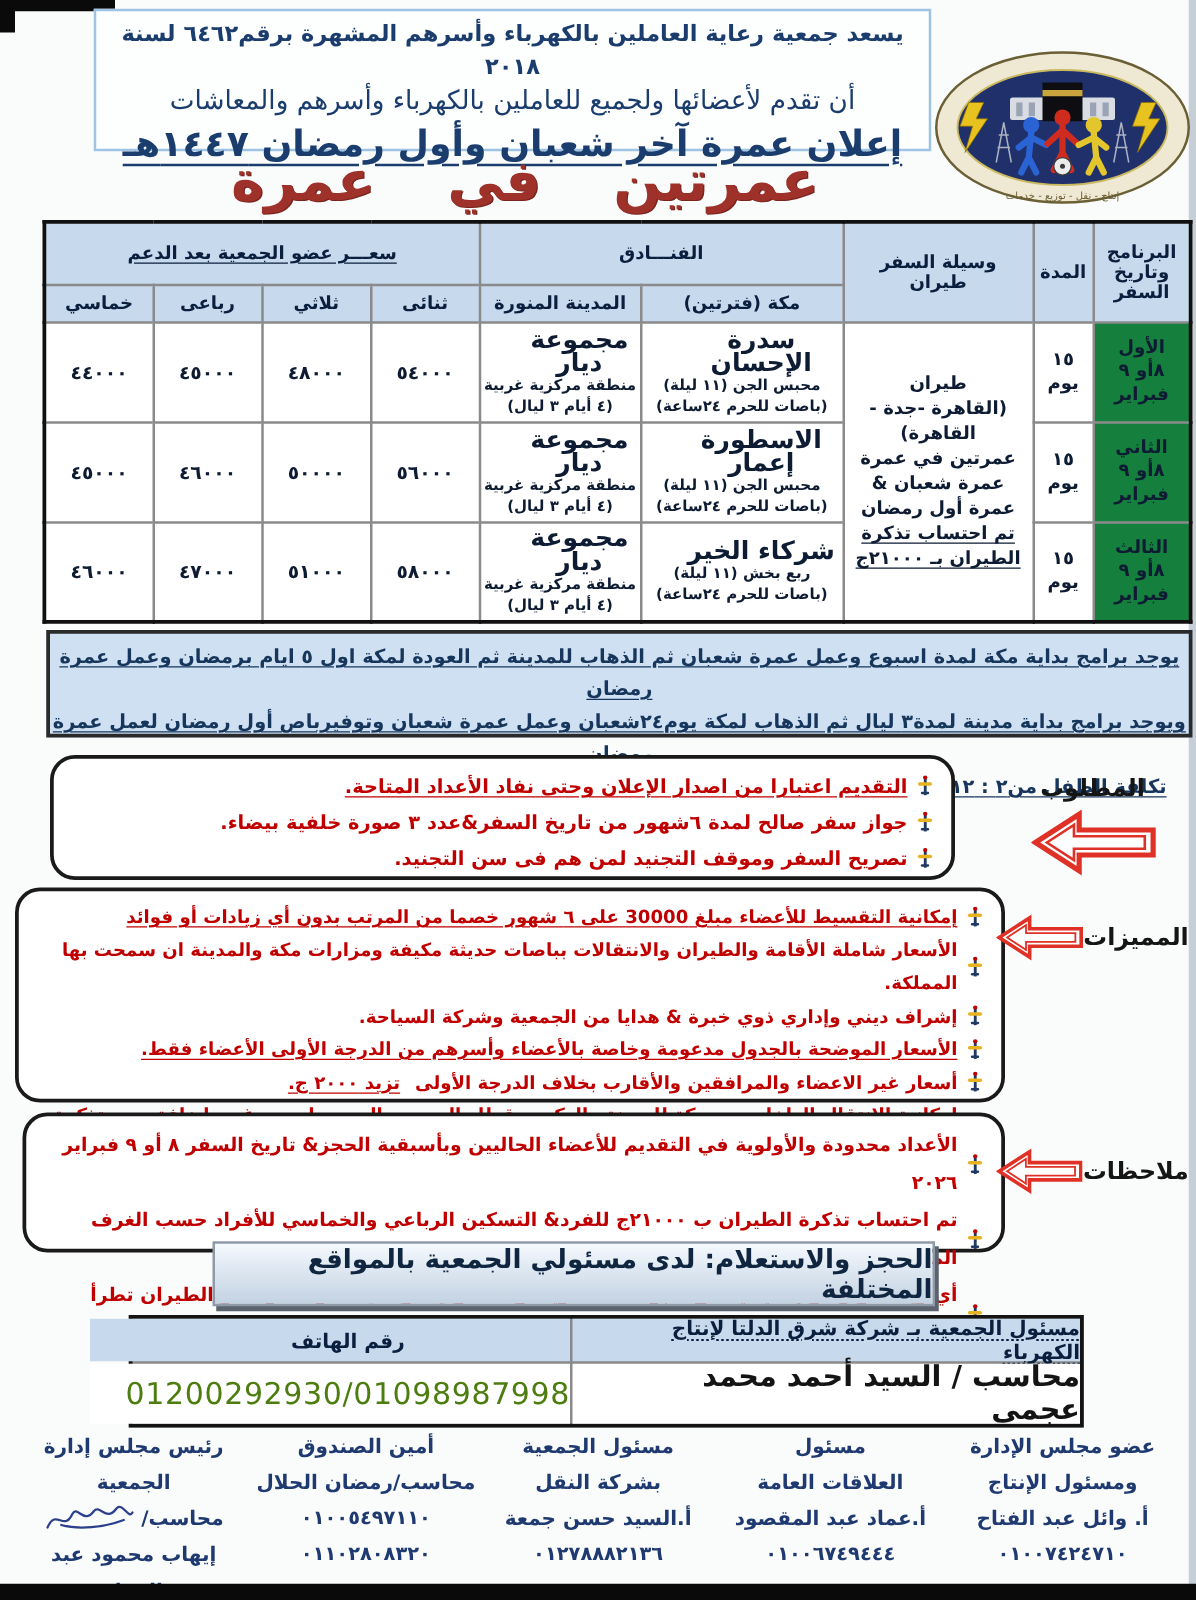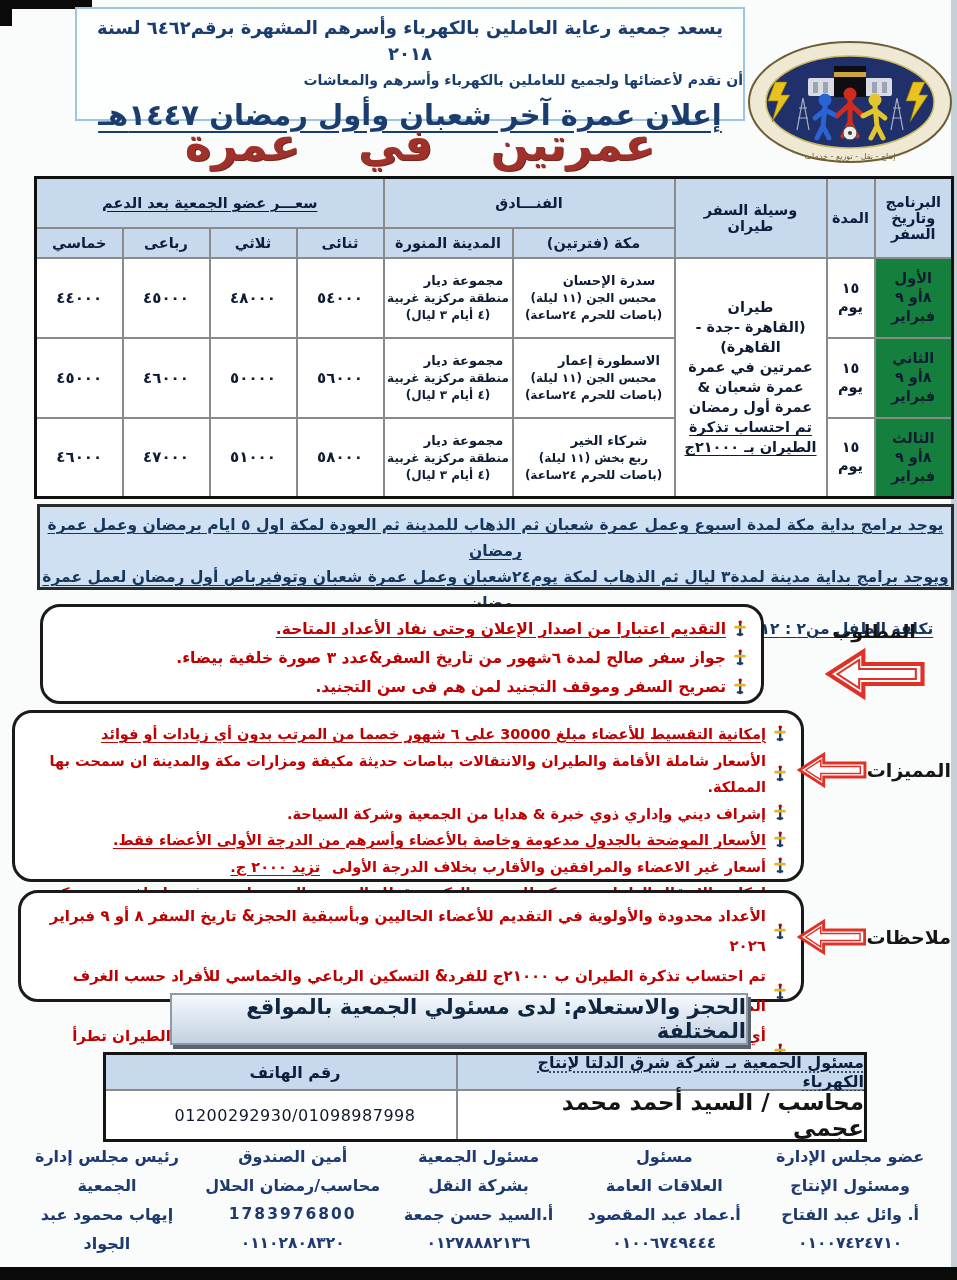--- a/index.html
+++ b/index.html
@@ -15,21 +15,21 @@
   .edge-topleft2 {position:absolute; left:0; top:0; width:12px; height:26px; background:#0a0a0a;}
   .edge-right {position:absolute; right:0; top:0; width:6px; height:100%; background:#c6cfd6;}
 
   
   .header-box {
     position:absolute; top:7px; left:75px; width:670px; height:114px;
     border:2px solid #9ec3e3; background:#fdfefe; text-align:center;
     color:#1b3d6e; padding-top:6px;
   }
   .hline1 {font-size:18px; font-weight:bold; line-height:26px;}
-  .hline2 {font-size:14px; font-weight:bold; line-height:26px;text-align:right;}
+  .hline2 {font-size:21px; font-weight:normal; line-height:26px;}
   .hline3 {font-size:29px; font-weight:bold; line-height:44px; text-decoration:underline; text-underline-offset:6px;}
   .banner {
     position:absolute; top:118px; left:40px; width:760px; text-align:center;
     font-size:45px; font-weight:bold; color:#9e3129; word-spacing:42px;
     text-shadow:1px 1px 0 #7a241e;
   }
   .logo {position:absolute; top:38px; left:745px; width:210px; height:128px;}
 
   
   table.main {
@@ -43,21 +43,21 @@
   .main thead tr.r2 { height:30px; }
   .main tbody tr { height:80px; }
   th.u, .u { text-decoration:underline; text-underline-offset:3px; }
   td.prog { background:#15803d; font-size:14.5px; }
   td.prog span, td.dur span { display:block; line-height:19px; }
   td.dur { font-size:14.5px; }
   td.travel { font-size:14.5px; line-height:20px; }
   td.travel span { display:block; }
   td.travel .note { text-decoration:underline; text-underline-offset:3px; }
   td.hotel span { display:block; }
-  td.hotel .h1 { font-size:13px; line-height:19px;padding-left:31px; }
+  td.hotel .h1 { font-size:20px; line-height:19px;padding-left:31px; }
   td.hotel .h2 { font-size:12px; line-height:17px; }
   td.price { font-size:15px; letter-spacing:3px; }
 
   
   .notes-box {
     position:absolute; top:504px; right:3px; width:917px; height:86px;
     background:#cfe0f2; border:3px solid #2a2a2a; text-align:center;
     color:#16365c; font-weight:bold; font-size:15.5px; padding-top:5px;
   }
   .notes-box div { line-height:26px; text-decoration:underline; text-underline-offset:3px; }
@@ -75,21 +75,21 @@
   #feat-box { top:710px; left:12px;  width:792px; height:172px; }
   #feat-box .bullet { font-size:14.5px; line-height:26.5px; }
   #rem-box  { top:890px; left:18px;  width:786px; height:112px; }
   #rem-box .bullet { font-size:15px; line-height:30px; }
   .u2 { text-decoration:underline; text-underline-offset:3px; margin-right:5px; }
 
   .side { position:absolute; left:797px; width:156px; display:flex; align-items:center; }
   .side-label { font-size:19px; font-weight:bold; color:#151515; white-space:nowrap; padding-right:2px; }
   .side svg { display:block; }
   #side-req  { top:620px;flex-direction:column; }
-  #side-feat { top:738px; }
+  #side-feat { top:718px; }
   #side-rem  { top:905px; }
 
   
   .booking {
     position:absolute; top:993px; left:170px; width:578px; height:52px;
     background:linear-gradient(180deg,#f5f9fd 0%,#dde7f1 45%,#c3d2e2 100%);
     border:2px solid #8e9aa8; box-shadow:3px 4px 0 #5a636e;
     display:flex; align-items:center; justify-content:center;
     font-size:21px; font-weight:bold; color:#10253f;
   }
@@ -98,21 +98,21 @@
   .contact {
     position:absolute; top:1052px; left:103px; width:764px;
     border:3px solid #141414; display:grid; grid-template-columns:406px 1fr;
     background:#8a8a8a; gap:2px; direction:rtl;
   }
   .contact > div { background:#fff; display:flex; align-items:center; justify-content:center;padding-left:28px; }
   .contact .chead { background:#c6d9ed; height:34px; font-size:16px; font-weight:bold; color:#0a1f3d; }
   .chead.dotted span { text-decoration:underline dotted; text-underline-offset:4px; }
   .contact .cdata { height:48px; }
   .cname { font-size:23px; font-weight:bold; color:#141414; }
-  .cphone { font-size:16px; color:#0f172a; direction:ltr; letter-spacing:0.5px; }
+  .cphone { font-size:24px; color:#4d7c0f; direction:ltr; letter-spacing:0.5px; }
 
   
   .footer {
     position:absolute; top:1142px; left:14px; right:14px;
     display:flex; direction:rtl; text-align:center; color:#1e3a70; font-weight:bold;
   }
   .fcol { flex:1; padding:0 4px; }
   .fcol div { line-height:29px; font-size:16px; }
   .fcol .fphone { letter-spacing:2px; font-size:15.5px; }
   .sigline { display:flex; align-items:center; justify-content:center; gap:4px; }
@@ -463,24 +463,30 @@
     </div>
     <div class="fcol">
       <div>مسئول الجمعية</div>
       <div>بشركة النقل</div>
       <div>أ.السيد حسن جمعة</div>
       <div class="fphone">٠١٢٧٨٨٨٢١٣٦</div>
     </div>
     <div class="fcol">
       <div>أمين الصندوق</div>
       <div>محاسب/رمضان الحلال</div>
-      <div class="fphone">1783976800</div>
+      <div class="fphone">٠١٠٠٥٤٩٧١١٠</div>
       <div class="fphone">٠١١٠٢٨٠٨٣٢٠</div>
     </div>
     <div class="fcol">
       <div>رئيس مجلس إدارة</div>
       <div>الجمعية</div>
+      <div class="sigline">
+        <span>محاسب/</span>
+        <svg width="74" height="26" viewBox="0 0 74 26">
+          <path d="M3,20 C10,4 16,24 23,9 C27,2 32,18 40,7 C45,1 50,16 58,5 C63,-1 68,14 71,8 M14,18 C28,22 48,20 64,14" fill="none" stroke="#2b3f8c" stroke-width="1.8" stroke-linecap="round"></path>
+        </svg>
+      </div>
       <div>إيهاب محمود عبد الجواد</div>
     </div>
   </div>
 
   <div class="edge-bottom"></div>
 </div>
 
 </body></html>

